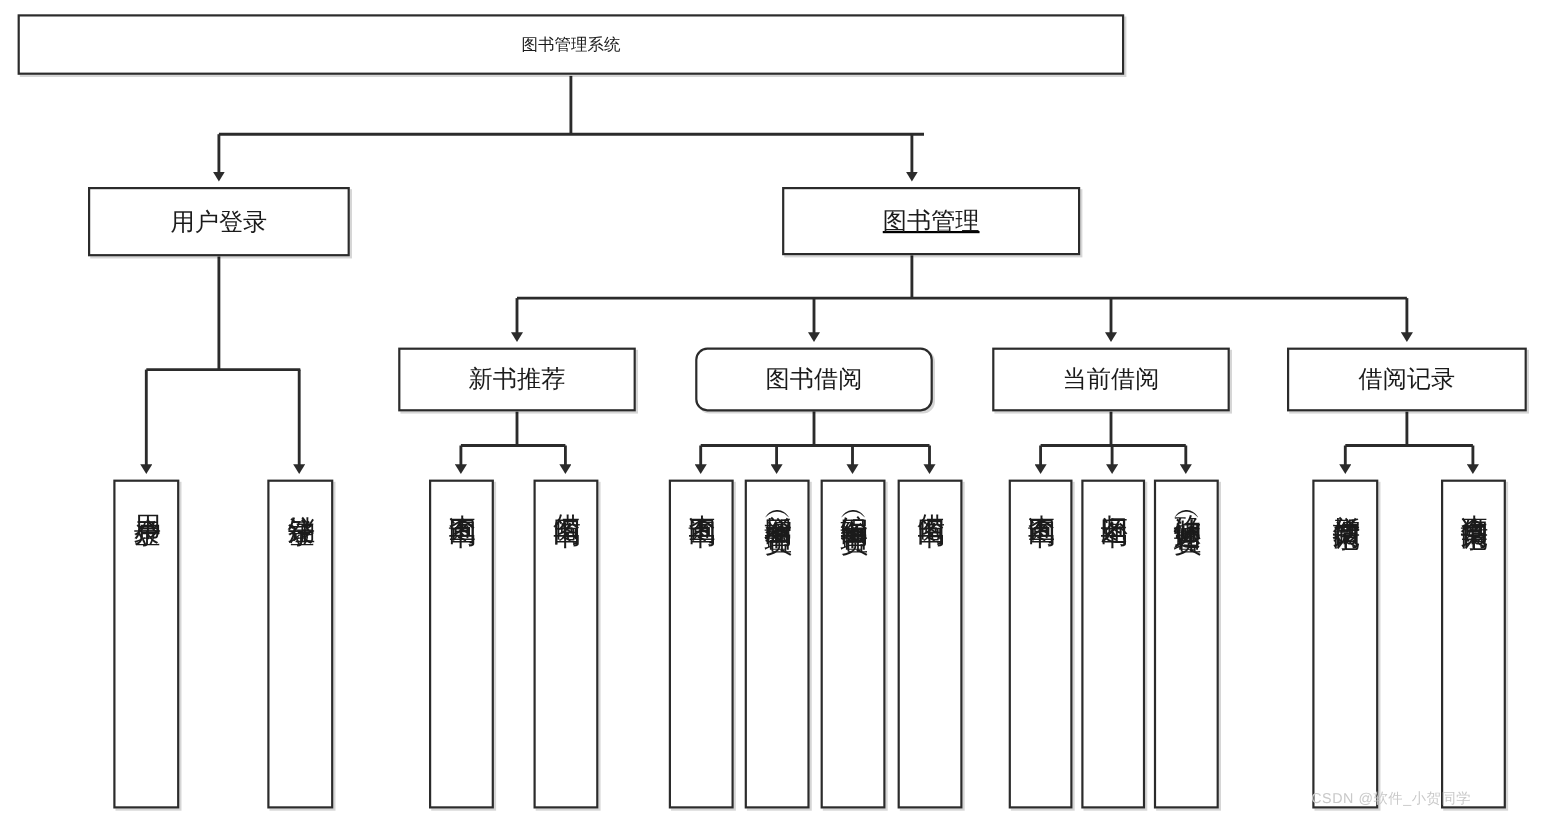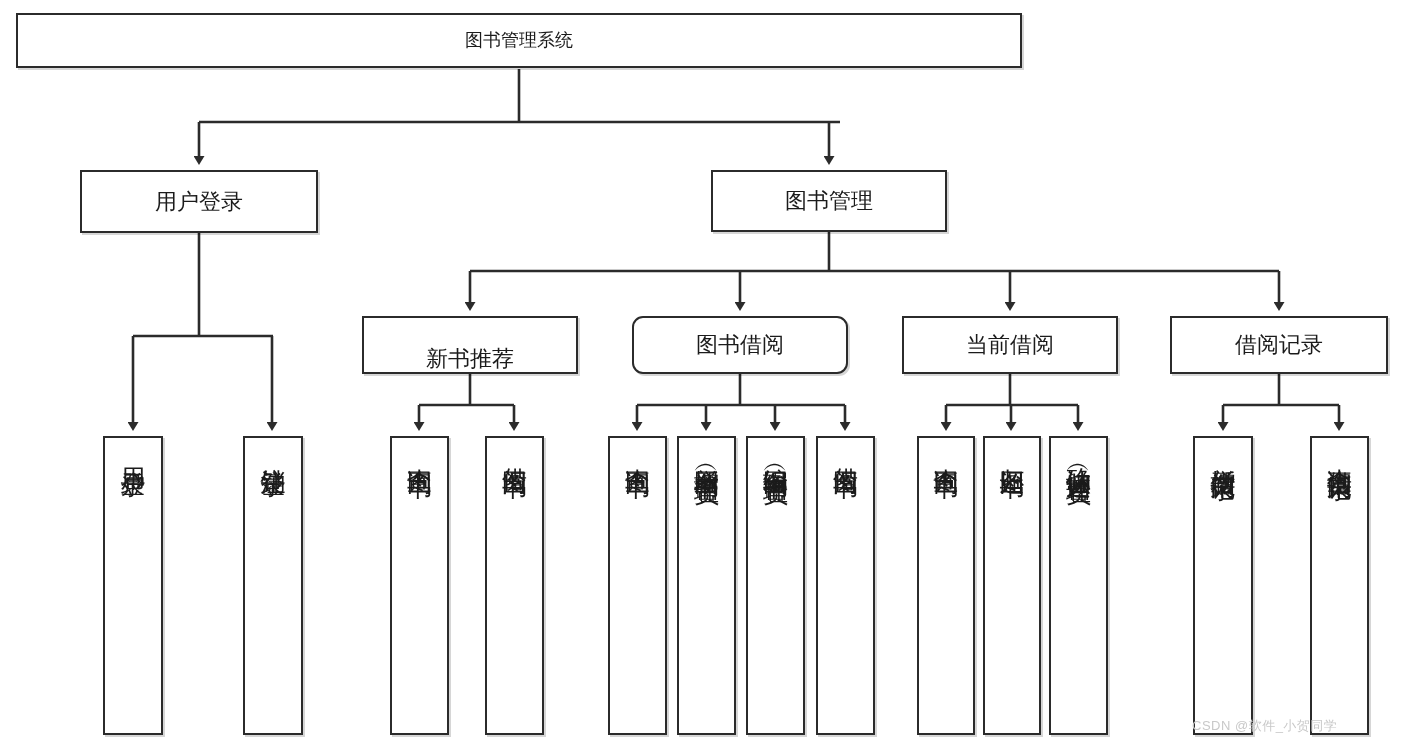--- a/index.html
+++ b/index.html
@@ -38,21 +38,21 @@
   .node .label {
     color: #1b1b1b;
     text-align: center;
     line-height: 1.18;
     white-space: pre-line;
   }
   .node.horiz .label {
     font-size: 22px;
   }
   .node.root .label {
-    font-size: 18px;
+    font-size: 15px;
   }
   .node.vert {
     align-items: flex-start;
     justify-content: center;
     padding-top: 10px;
   }
   .node.vert .label {
     writing-mode: vertical-rl;
     text-orientation: upright;
     font-size: 25px;
@@ -123,25 +123,25 @@
     </g>
   </svg>
 
   <div class="node root horiz" style="left:16px; top:13px; width:1006px; height:55px;">
     <span class="label">图书管理系统</span>
   </div>
 
   <div class="node horiz" style="left:80px; top:170px; width:238px; height:63px;">
     <span class="label">用户登录</span>
   </div>
-  <div class="node horiz" style="left:711px; top:170px; width:236px; height:62px;">
+  <div class="node horiz" style="left:711px; top:170px; width:271px; height:62px;text-decoration:underline;">
     <span class="label">图书管理</span>
   </div>
 
-  <div class="node horiz" style="left:362px; top:316px; width:216px; height:58px;align-items:flex-end;">
+  <div class="node horiz" style="left:362px; top:316px; width:216px; height:58px;">
     <span class="label">新书推荐</span>
   </div>
   <div class="node horiz" style="left:632px; top:316px; width:216px; height:58px;border-radius:11px;">
     <span class="label">图书借阅</span>
   </div>
   <div class="node horiz" style="left:1170px; top:316px; width:218px; height:58px;">
     <span class="label">借阅记录</span>
   </div>
   <div class="node horiz" style="left:902px; top:316px; width:216px; height:58px;">
     <span class="label">当前借阅</span>

